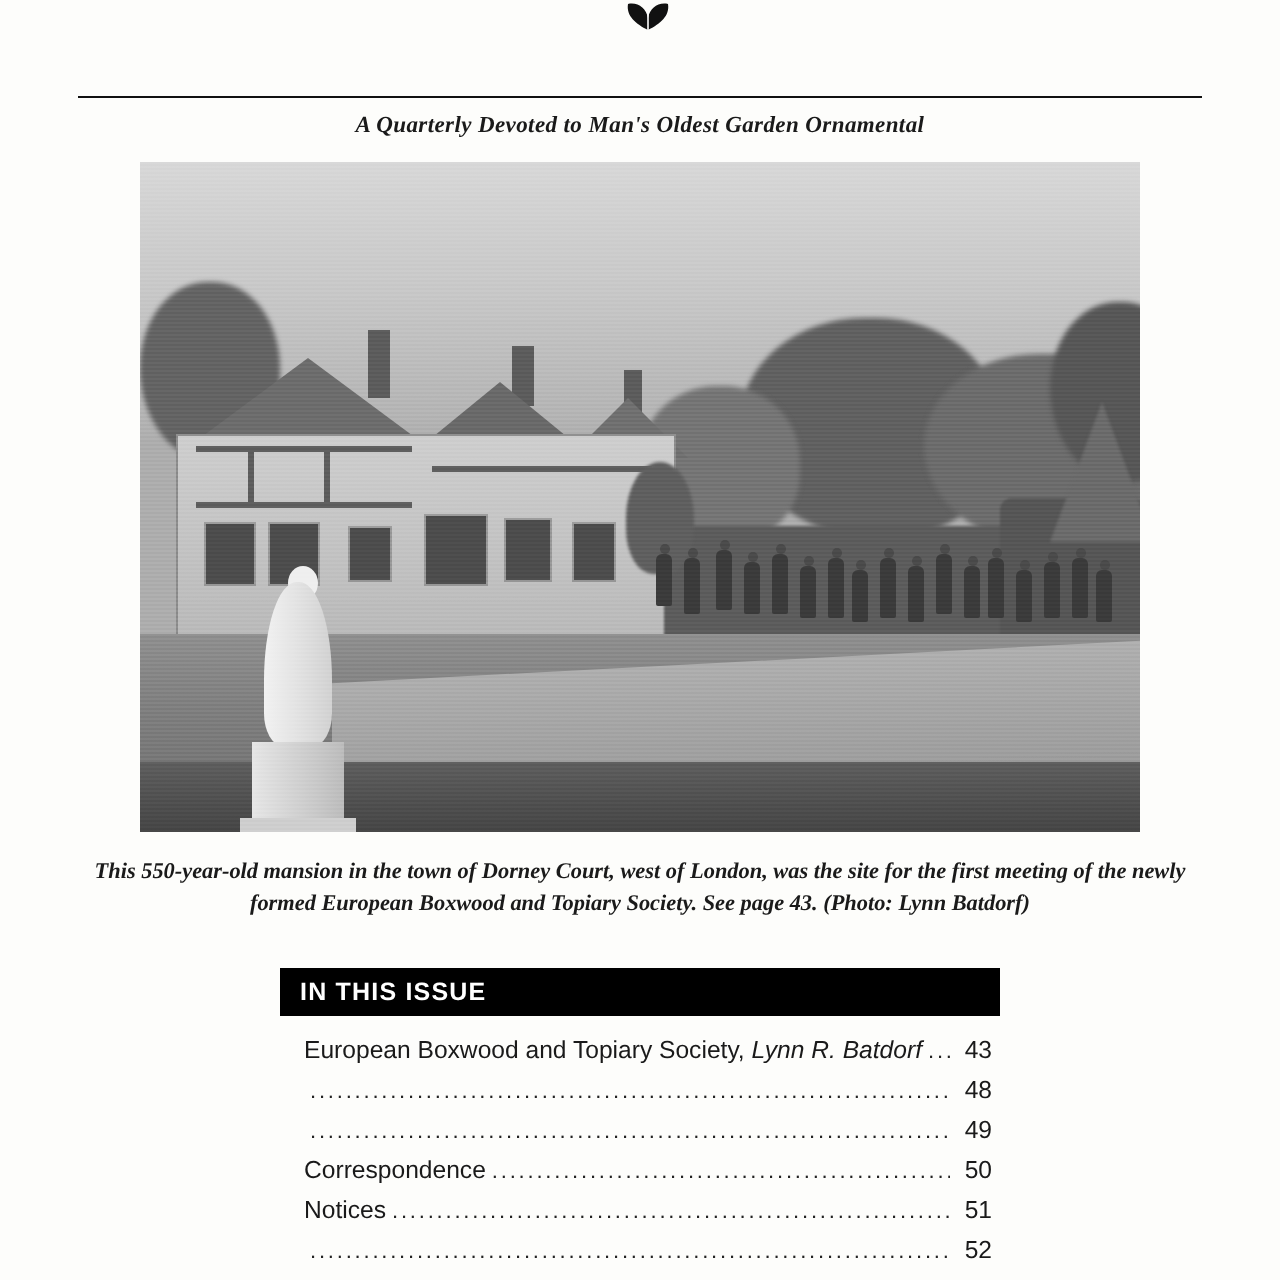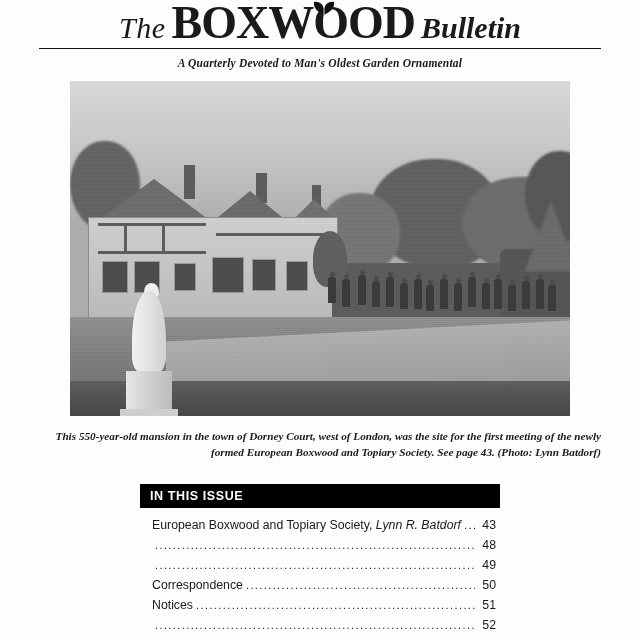--- a/index.html
+++ b/index.html
@@ -273,21 +273,21 @@
 
   
   .caption {
     width: 562px;
     margin: 12px auto 12px auto;
     font-family: "Liberation Serif", serif;
     font-style: italic;
     font-weight: bold;
     font-size: 11.2px;
     line-height: 1.45;
-    text-align: right;
+    text-align: center;
   }
 
   
   .toc {
     width: 360px;
     margin: 24px auto 0 auto;
   }
   .toc-header {
     background: #000;
     color: #fff;
@@ -326,23 +326,20 @@
     min-width: 18px;
   }
   .toc-page.wide { min-width: 0; }
 </style>
 </head>
 <body>
 
 <div class="page">
 
   <div class="masthead">
-    <span class="masthead-inner">
-      <span class="the">The</span><span class="boxwood">BOXWOOD</span><span class="bulletin">Bulletin</span>
-    </span>
     <svg class="leaf-ornament" viewBox="0 0 26 18">
       <path d="M13 17 C7 14 2 10 3 4 C8 3 12 6 13 11 C14 6 18 3 23 4 C24 10 19 14 13 17 Z" fill="#111"></path>
       <path d="M13 17 L13 8" stroke="#fff" stroke-width="0.8" fill="none"></path>
     </svg>
   </div>
 
   <div class="rule"></div>
 
   <div class="subtitle">A Quarterly Devoted to Man's Oldest Garden Ornamental</div>
 

